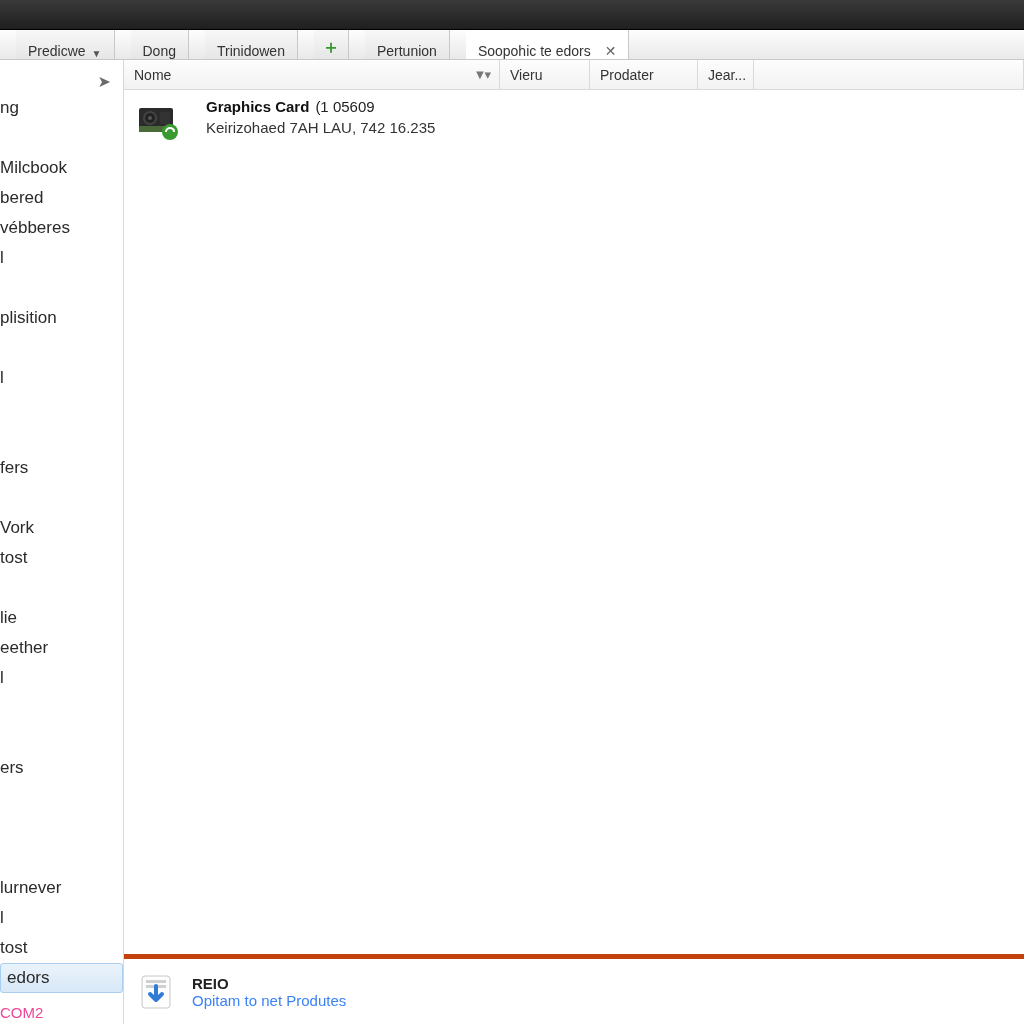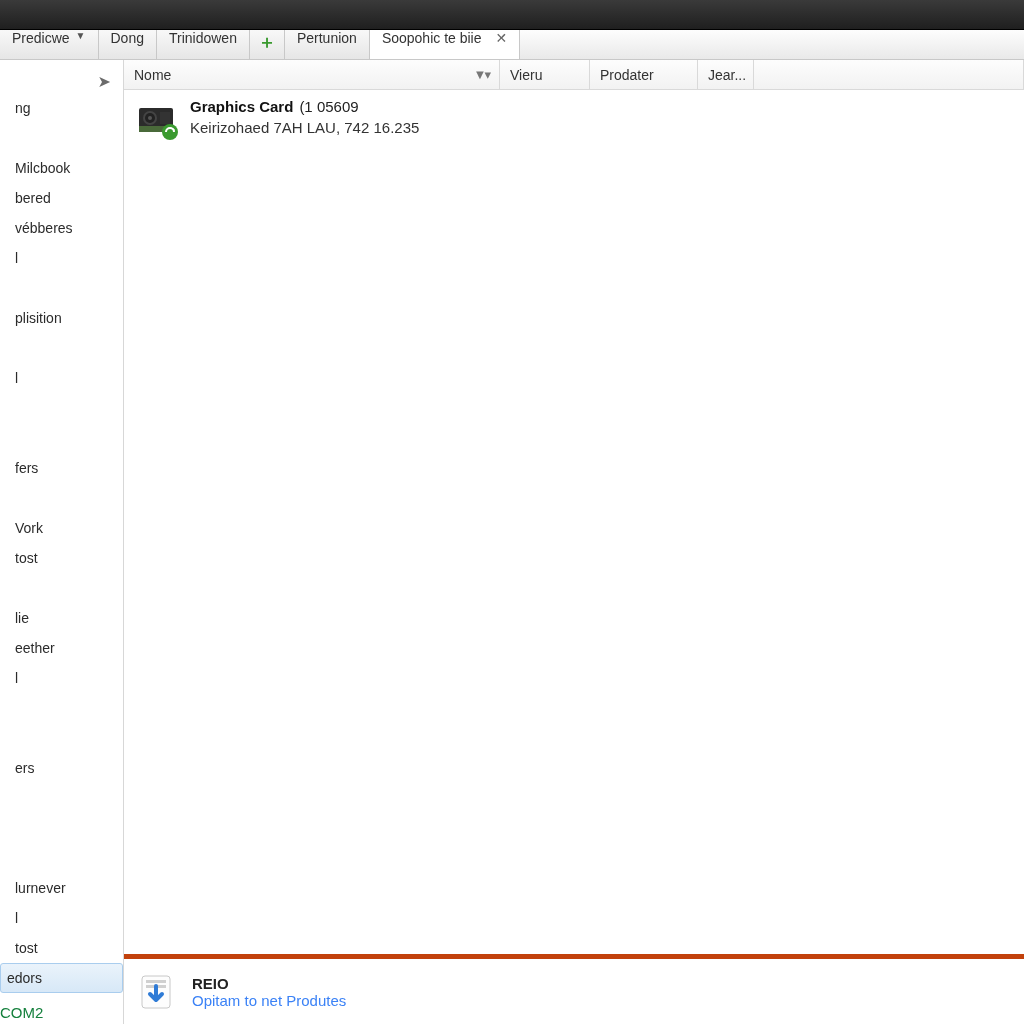--- a/index.html
+++ b/index.html
@@ -1,43 +1,43 @@
 <!DOCTYPE html>
 <html><head>
 <meta charset="utf-8">
 <style>
   * { box-sizing: border-box; margin: 0; padding: 0; }
   html, body { width: 1024px; height: 1024px; font-family: "Segoe UI", Tahoma, sans-serif; font-size: 15px; color: #222; background: #fff; overflow: hidden; }
   .titlebar { height: 30px; background: linear-gradient(#3a3a3a, #1f1f1f); border-bottom: 1px solid #000; }
   .tabbar { height: 30px; background: linear-gradient(#fdfdfd,#e9e9e9); border-bottom: 1px solid #c8c8c8; display: flex; align-items: stretch; }
-  .tab { display: flex; align-items: flex-start; padding: 0 12px; border-right: 1px solid #c8c8c8; font-size: 14px; color: #333; background: linear-gradient(#f8f8f8,#e6e6e6); cursor: default; gap: 6px; white-space: nowrap; }
+  .tab { display: flex; align-items: flex-end; padding: 0 12px; border-right: 1px solid #c8c8c8; font-size: 14px; color: #333; background: linear-gradient(#f8f8f8,#e6e6e6); cursor: default; gap: 6px; white-space: nowrap; margin-left: 16px; }
   .tab.active { background: #fff; }
   .tab.plus { padding: 0 8px; color: #3a9a2f; font-weight: bold; font-size: 18px; }
   .tab .drop { color: #555; font-size: 10px; }
   .tab .x { color: #666; font-size: 14px; margin-left: 8px; }
   .body { display: flex; height: calc(1024px - 60px); }
   .sidebar { width: 124px; border-right: 1px solid #d7d7d7; display: flex; flex-direction: column; padding-top: 6px; overflow: hidden; background:#fff; }
   .sidebar .navarrow { align-self: flex-end; padding: 6px 12px 2px 0; color: #6b6b6b; font-size: 16px; }
-  .sidebar-item { padding: 4px 4px 4px 15px; height: 30px; display:flex; align-items:center; font-size: 14px; color: #2b2b2b; white-space: nowrap; overflow: hidden; }
+  .sidebar-item { padding: 4px 4px 4px 0; height: 30px; display:flex; align-items:center; font-size: 17px; color: #2b2b2b; white-space: nowrap; overflow: hidden; }
   .sidebar-item.selected { background: linear-gradient(#eaf3fb,#d7e8f7); border: 1px solid #a9cdee; border-radius: 3px; padding-left: 6px; }
-  .sidebar-link { color: #15803d; font-size: 15px; padding: 8px 0 0 0; }
+  .sidebar-link { color: #ec4899; font-size: 15px; padding: 8px 0 0 0; }
   .main { flex: 1; display: flex; flex-direction: column; position: relative; }
   .cols { height: 30px; display: flex; align-items: stretch; border-bottom: 1px solid #d9d9d9; background: linear-gradient(#fdfdfd,#f2f2f2); font-size: 14px; color: #333; }
   .col { display:flex; align-items:center; padding: 0 10px; border-right: 1px solid #d9d9d9; }
   .col.name { width: 376px; justify-content: space-between; }
   .col.vieru { width: 90px; text-align: center; }
   .col.prodater { width: 108px; }
   .col.windows { width: 250px; }
   .col.jear { width: 56px; }
   .col.last { flex: 1; }
   .filter-icon { color:#777; font-size:13px; letter-spacing:-2px; }
   .list { flex:1; overflow:auto; }
   .row { display: flex; align-items: flex-start; padding: 8px 10px 4px 10px; }
   .row .icon { width: 48px; height: 48px; flex-shrink:0; display:flex; align-items:center; justify-content:center; }
-  .row .texts { padding-left: 8px; display:flex; flex-direction:column; gap:4px; }
+  .row .texts { padding-left: 8px; display:flex; flex-direction:column; gap:4px;margin-left:16px; }
   .row .name-line { display:flex; gap:6px; align-items:baseline; }
   .row .name-line b { font-weight:600; color:#111; }
   .row .sub { color:#333; font-size:15px; }
   .row-wrap { position: relative; }
   .bottom-panel { height: 70px; border-top: 5px solid #c2410c; display:flex; align-items:center; padding: 8px 10px; gap: 14px; background:#fff;}
   .bottom-panel .dl-icon { width:44px; height:44px; display:flex; align-items:center; justify-content:center; }
   .bottom-panel .b-title { font-weight:600; font-size:15px; color:#222; }
   .bottom-panel .b-sub { color:#3b82f6; font-size:15px; }
   svg { display:block; }
 </style>
@@ -57,21 +57,21 @@
   <div class="tab">
     <span>Trinidowen</span>
   </div>
   <div class="tab plus">
     <span>＋</span>
   </div>
   <div class="tab">
     <span>Pertunion</span>
   </div>
   <div class="tab active">
-    <span>Soopohic te biie</span>
+    <span>Soopohic te edors</span>
     <span class="x">✕</span>
   </div>
 </div>
 
 <div class="body">
   <div class="sidebar">
     <div class="navarrow">➤</div>
     <div class="sidebar-item">
         <span>ng</span>
       </div>

